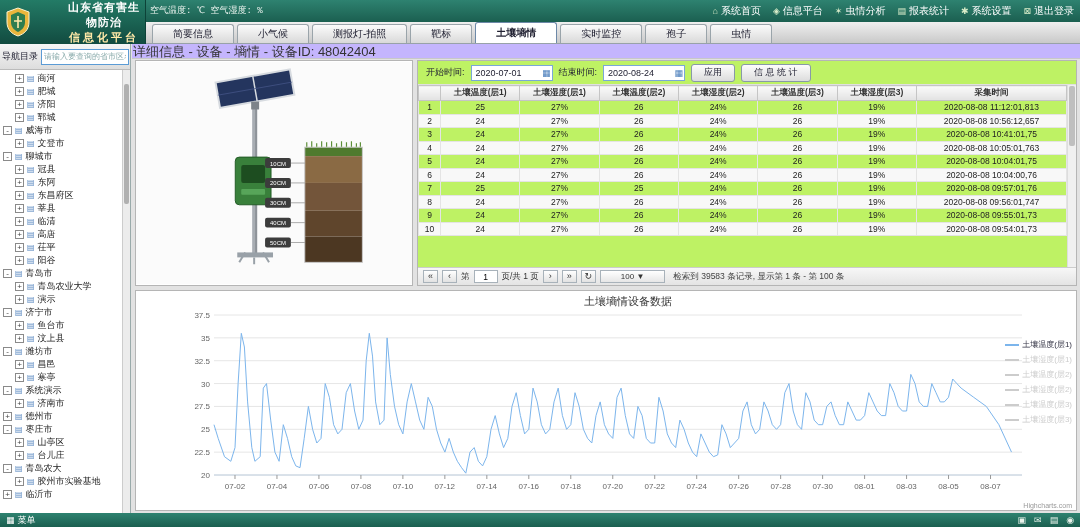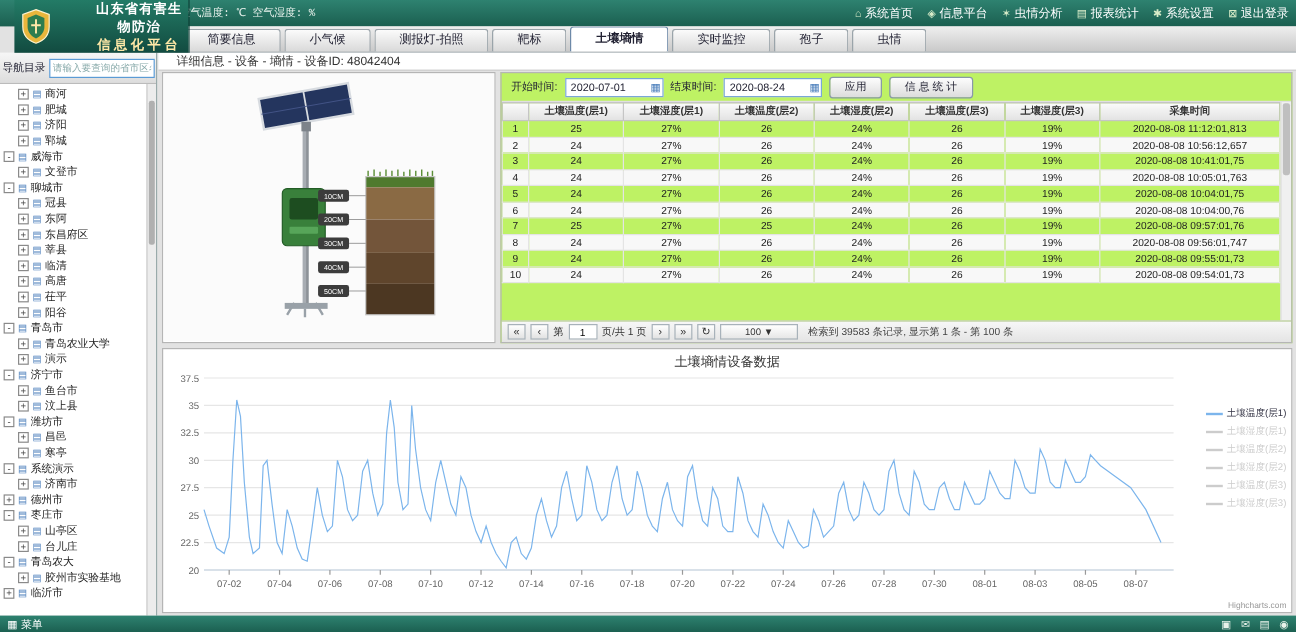--- a/index.html
+++ b/index.html
@@ -6,21 +6,21 @@
   html,body{width:1080px;height:527px;overflow:hidden;font-family:"Liberation Sans","DejaVu Sans",sans-serif;background:#d8d8d8;}
   .app{position:relative;width:1080px;height:527px;background:#e2e2e2;}
 
   
   .top-header{position:absolute;top:0;left:0;right:0;height:22px;background:linear-gradient(#2e8270,#1b5f50);}
   .air-info{position:absolute;left:150px;top:0;height:22px;line-height:22px;color:#eaf3ee;font-size:9px;font-family:Liberation Mono, monospace;}
   .top-menu{position:absolute;right:6px;top:0;height:22px;display:flex;gap:12px;align-items:center;}
   .menu-item{display:flex;align-items:center;gap:3px;color:#fff;font-size:10px;cursor:pointer;white-space:nowrap;}
   .menu-item .mi{font-size:9px;color:#d8ecc9;}
 
-  .logo-block{position:absolute;top:0;left:12px;width:146px;height:44px;background:linear-gradient(#237b66,#124b40);border-right:1px solid #0d4238;display:flex;align-items:center;padding-left:5px;z-index:6;gap:32px;}
+  .logo-block{position:absolute;top:0;left:0;width:146px;height:44px;background:linear-gradient(#237b66,#124b40);border-right:1px solid #0d4238;display:flex;align-items:center;padding-left:5px;z-index:6;gap:32px;}
   .logo-titles{flex:1;text-align:center;color:#fff;}
   .logo-titles .t1{font-size:11px;font-weight:bold;letter-spacing:1px;}
   .logo-titles .t2{font-size:11px;font-weight:bold;color:#ffe9a8;letter-spacing:3px;}
 
   
   .tab-bar{position:absolute;top:22px;left:146px;right:0;height:22px;background:linear-gradient(#efefef,#c9c9c9);border-bottom:1px solid #98a2a8;display:flex;align-items:flex-end;padding-left:6px;gap:3px;}
   .tab{height:19px;line-height:18px;padding:0 20px;background:linear-gradient(#fbfbfb,#d9d9d9);border:1px solid #9aa4aa;border-bottom:none;border-radius:3px 3px 0 0;font-size:10px;color:#223;cursor:pointer;white-space:nowrap;}
   .tab.active{background:#fff;height:21px;line-height:20px;font-weight:bold;border-color:#6d89a8;}
 
   
@@ -31,21 +31,21 @@
   .search-input::placeholder{color:#8aa;}
   .tree{position:absolute;top:26px;bottom:0;left:0;right:8px;overflow:hidden;padding-top:2px;}
   .tree-item{display:flex;align-items:center;height:13px;gap:3px;font-size:9px;color:#222;cursor:pointer;white-space:nowrap;}
   .expander{flex:0 0 9px;width:9px;height:9px;border:1px solid #8a8a8a;background:#fff;font-size:8px;line-height:7px;text-align:center;color:#444;}
   .node-icon{color:#4a7ebb;font-size:8px;}
   .scrollbar-v{position:absolute;top:26px;right:0;width:8px;bottom:0;background:#ececec;border-left:1px solid #ccc;}
   .scroll-thumb{position:absolute;top:14px;left:1px;width:5px;height:120px;background:#b0b0b0;border-radius:2px;}
 
   
   .main{position:absolute;left:132px;top:44px;right:0;bottom:14px;background:#e2e2e2;}
-  .breadcrumb{height:15px;line-height:15px;font-size:10px;color:#333;padding-left:15px;background:#ffffff;border-bottom:1px solid #c8c8c8;}
+  .breadcrumb{height:15px;line-height:15px;font-size:13px;color:#333;padding-left:1px;background:#c4b5fd;border-bottom:1px solid #c8c8c8;}
   .top-row{position:absolute;top:16px;left:3px;right:3px;height:226px;display:flex;gap:4px;}
   .device-panel{width:278px;background:#fff;border:1px solid #b5b5b5;overflow:hidden;}
   .table-panel{flex:1;background:#bef264;border:1px solid #b5b5b5;position:relative;overflow:hidden;}
   .controls{height:24px;display:flex;align-items:center;gap:6px;padding:0 8px;border-bottom:1px solid #e0e0e0;font-size:9px;color:#223;}
   .date-wrap{position:relative;display:inline-block;}
   .date-input{width:82px;height:16px;border:1px solid #7aa7d8;font-size:9px;padding:0 14px 0 4px;color:#223;}
   .cal{position:absolute;right:2px;top:2px;font-size:9px;color:#4a7ebb;cursor:pointer;line-height:12px;}
   .btn{height:18px;padding:0 12px;border:1px solid #8899a8;border-radius:3px;background:linear-gradient(#fdfdfd,#dcdcdc);font-size:9px;color:#223;cursor:pointer;white-space:nowrap;}
   table{border-collapse:collapse;width:calc(100% - 9px);table-layout:fixed;}
   th{background:linear-gradient(#fafafa,#e2e2e2);border:1px solid #c5c5c5;font-size:8.5px;height:15px;font-weight:bold;color:#333;white-space:nowrap;overflow:hidden;}
@@ -55,21 +55,21 @@
   th:last-child{width:150px;}
   .v-scroll{position:absolute;right:0;top:24px;bottom:18px;width:9px;background:#f0f0f0;border-left:1px solid #ddd;}
   .v-thumb{position:absolute;top:1px;left:1px;width:6px;height:60px;background:#bfbfbf;border-radius:2px;}
   .pagination{position:absolute;bottom:0;left:0;right:0;height:18px;background:linear-gradient(#f7f7f7,#e4e4e4);border-top:1px solid #ccc;display:flex;align-items:center;gap:4px;padding:0 5px;font-size:8.5px;color:#333;}
   .pg-btn{width:15px;height:13px;border:1px solid #a8b2ba;background:linear-gradient(#fff,#e2e2e2);text-align:center;line-height:11px;font-size:9px;cursor:pointer;}
   .page-input{width:24px;height:13px;border:1px solid #a8b2ba;text-align:center;font-size:8.5px;}
   .page-size{border:1px solid #a8b2ba;background:linear-gradient(#fff,#e6e6e6);height:13px;line-height:12px;padding:0 20px;cursor:pointer;font-size:8px;}
   .pg-summary{margin-left:4px;color:#444;}
 
   
-  .chart-panel{position:absolute;top:246px;left:3px;right:3px;bottom:2px;background:#fff;border:1px solid #b5b5b5;overflow:hidden;}
+  .chart-panel{position:absolute;top:246px;left:3px;right:3px;bottom:2px;background:#fff;border:1px solid #b5b5b5;overflow:hidden;padding-left:44px;}
   .chart-title{text-align:center;font-size:11px;color:#333;padding-top:3px;}
   .tick{font-size:8px;fill:#666;}
   .legend{position:absolute;right:4px;top:48px;display:flex;flex-direction:column;gap:4px;}
   .legend-item{display:flex;align-items:center;gap:3px;font-size:8px;color:#334;cursor:pointer;white-space:nowrap;}
   .legend-item.off{color:#ccc;}
   .lg-line{display:inline-block;width:14px;height:0;border-top:2px solid;}
   .credit{position:absolute;right:4px;bottom:1px;font-size:7px;color:#999;}
 
   
   .status-bar{position:absolute;bottom:0;left:0;right:0;height:14px;background:linear-gradient(#2e8270,#1b5f50);color:#fff;display:flex;align-items:center;padding:0 6px;font-size:9px;z-index:7;}

